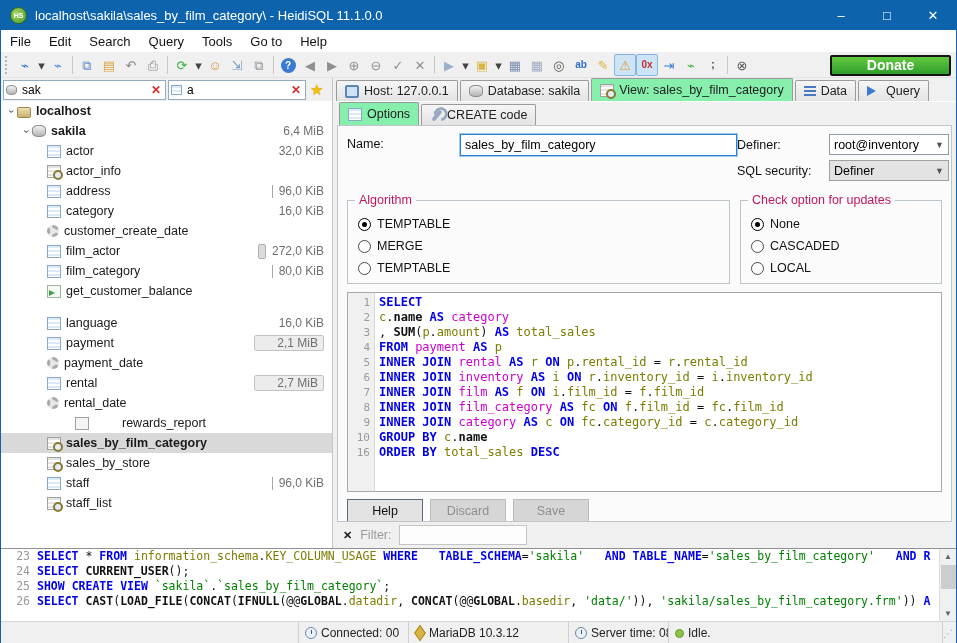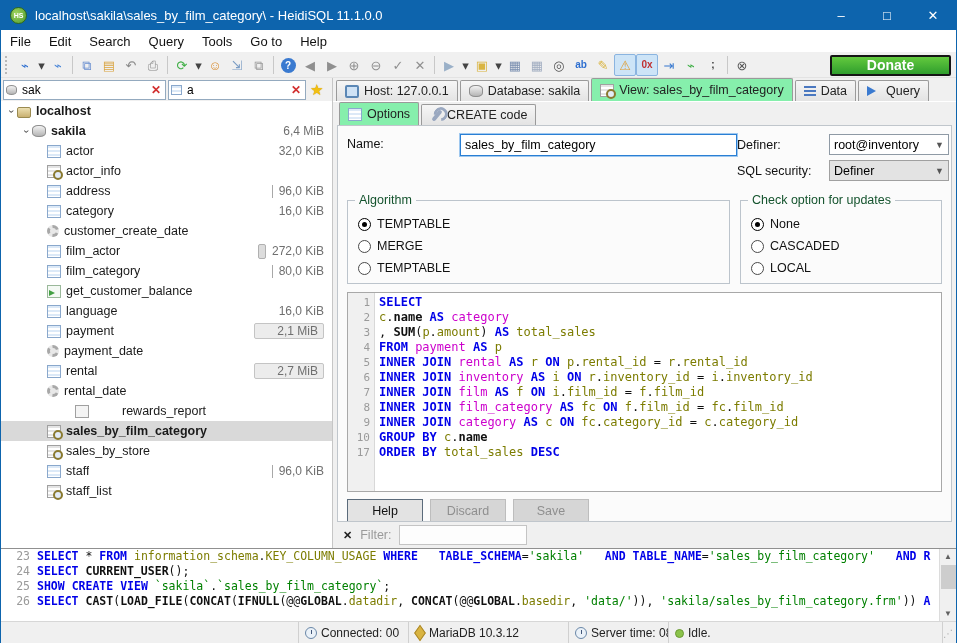--- a/index.html
+++ b/index.html
@@ -84,21 +84,21 @@
   .name-input { width:277px; height:22px; border:1px solid #2a7fd4; outline:1px solid #9fc8ef; font-size:12.5px; padding:0 4px; font-family:"Liberation Sans",sans-serif; background:#fff; }
   .form-right { width:212px; flex:none; }
   .frow { display:flex; align-items:center; margin-bottom:5px; }
   .frow .flabel { flex:1; font-size:12.5px; color:#111; }
   .combo { width:120px; height:21px; border:1px solid #8f9aa5; background:#fff; display:flex; align-items:center; font-size:12.5px; padding:0 4px; }
   .combo .chev { margin-left:auto; font-size:9px; color:#555; }
   .combo.gray { background:#e3e3e3; border-color:#a0a0a0; }
 
   .groups { display:flex; margin-top:14px; gap:10px; }
   .groupbox { border:1px solid #bcc4cc; position:relative; padding:12px 10px 8px 10px; height:84px; }
-  .groupbox .legend { position:absolute; top:-8px; left:7px; background:#fbfbfb; padding:0 4px; font-size:12.5px; color:#14532d; }
+  .groupbox .legend { position:absolute; top:-8px; left:7px; background:#fbfbfb; padding:0 4px; font-size:12.5px; color:#be185d; }
   .gb-algorithm { flex:1; }
   .gb-check { width:202px; flex:none; }
   .radio-row { display:flex; align-items:center; height:22px; gap:6px; font-size:12.5px; color:#111; }
   .radio { width:13px; height:13px; border:1px solid #4a4a4a; border-radius:50%; background:#fff; position:relative; flex:none; }
   .radio.checked { border-color:#000; }
   .radio.checked::after { content:''; position:absolute; left:3px; top:3px; width:5px; height:5px; border-radius:50%; background:#000; }
 
   .sql-editor { margin-top:8px; height:200px; border:1px solid #a8a8a8; background:#fff; display:flex; overflow:hidden; }
   .gutter { width:27px; background:#f0f0f0; border-right:1px solid #d8d8d8; flex:none; }
   .codearea { flex:1; padding:2px 0 0 4px; overflow:hidden; }
@@ -346,21 +346,21 @@
             <span class="ti ti-table"></span>
             <span class="lbl">film_category</span>
             <span class="deco-tick"></span>
             <span class="sz">80,0 KiB</span>
           </div>
           <div class="trow" style="padding-left: 34px;">
             <span class="chev blank">›</span>
             <span class="ti ti-func"></span>
             <span class="lbl">get_customer_balance</span>
           </div>
-          <div class="trow" style="padding-left: 34px;">
+          <div class="trow" style="padding-left: 34px; margin-top: 12px;">
             <span class="chev blank">›</span>
             <span class="ti ti-table"></span>
             <span class="lbl">language</span>
             <span class="sz">16,0 KiB</span>
           </div>
           <div class="trow" style="padding-left: 34px;">
             <span class="chev blank">›</span>
             <span class="ti ti-table"></span>
             <span class="lbl">payment</span>
             <span class="sz box">2,1 MiB</span>
@@ -512,21 +512,21 @@
                 <span class="num">1</span>
                 <span class="num">2</span>
                 <span class="num">3</span>
                 <span class="num">4</span>
                 <span class="num">5</span>
                 <span class="num">6</span>
                 <span class="num">7</span>
                 <span class="num">8</span>
                 <span class="num">9</span>
                 <span class="num">10</span>
-                <span class="num">17</span>
+                <span class="num">16</span>
               </div>
             <div class="codearea" id="editor-code">
                 <div class="codeline"><span class="tok-k">SELECT</span></div>
                 <div class="codeline"><span class="tok-i">c</span><span class="tok-d">.</span><span class="tok-f">name</span><span class="tok-d"> </span><span class="tok-k">AS</span><span class="tok-d"> </span><span class="tok-t">category</span></div>
                 <div class="codeline"><span class="tok-d">, </span><span class="tok-f">SUM</span><span class="tok-d">(</span><span class="tok-i">p</span><span class="tok-d">.</span><span class="tok-i">amount</span><span class="tok-d">) </span><span class="tok-k">AS</span><span class="tok-d"> </span><span class="tok-i">total_sales</span></div>
                 <div class="codeline"><span class="tok-k">FROM</span><span class="tok-d"> </span><span class="tok-t">payment</span><span class="tok-d"> </span><span class="tok-k">AS</span><span class="tok-d"> </span><span class="tok-i">p</span></div>
                 <div class="codeline"><span class="tok-k">INNER JOIN</span><span class="tok-d"> </span><span class="tok-t">rental</span><span class="tok-d"> </span><span class="tok-k">AS</span><span class="tok-d"> </span><span class="tok-i">r</span><span class="tok-d"> </span><span class="tok-k">ON</span><span class="tok-d"> </span><span class="tok-i">p</span><span class="tok-d">.</span><span class="tok-i">rental_id</span><span class="tok-d"> = </span><span class="tok-i">r</span><span class="tok-d">.</span><span class="tok-i">rental_id</span></div>
                 <div class="codeline"><span class="tok-k">INNER JOIN</span><span class="tok-d"> </span><span class="tok-t">inventory</span><span class="tok-d"> </span><span class="tok-k">AS</span><span class="tok-d"> </span><span class="tok-i">i</span><span class="tok-d"> </span><span class="tok-k">ON</span><span class="tok-d"> </span><span class="tok-i">r</span><span class="tok-d">.</span><span class="tok-i">inventory_id</span><span class="tok-d"> = </span><span class="tok-i">i</span><span class="tok-d">.</span><span class="tok-i">inventory_id</span></div>
                 <div class="codeline"><span class="tok-k">INNER JOIN</span><span class="tok-d"> </span><span class="tok-t">film</span><span class="tok-d"> </span><span class="tok-k">AS</span><span class="tok-d"> </span><span class="tok-i">f</span><span class="tok-d"> </span><span class="tok-k">ON</span><span class="tok-d"> </span><span class="tok-i">i</span><span class="tok-d">.</span><span class="tok-i">film_id</span><span class="tok-d"> = </span><span class="tok-i">f</span><span class="tok-d">.</span><span class="tok-i">film_id</span></div>
                 <div class="codeline"><span class="tok-k">INNER JOIN</span><span class="tok-d"> </span><span class="tok-t">film_category</span><span class="tok-d"> </span><span class="tok-k">AS</span><span class="tok-d"> </span><span class="tok-i">fc</span><span class="tok-d"> </span><span class="tok-k">ON</span><span class="tok-d"> </span><span class="tok-i">f</span><span class="tok-d">.</span><span class="tok-i">film_id</span><span class="tok-d"> = </span><span class="tok-i">fc</span><span class="tok-d">.</span><span class="tok-i">film_id</span></div>

